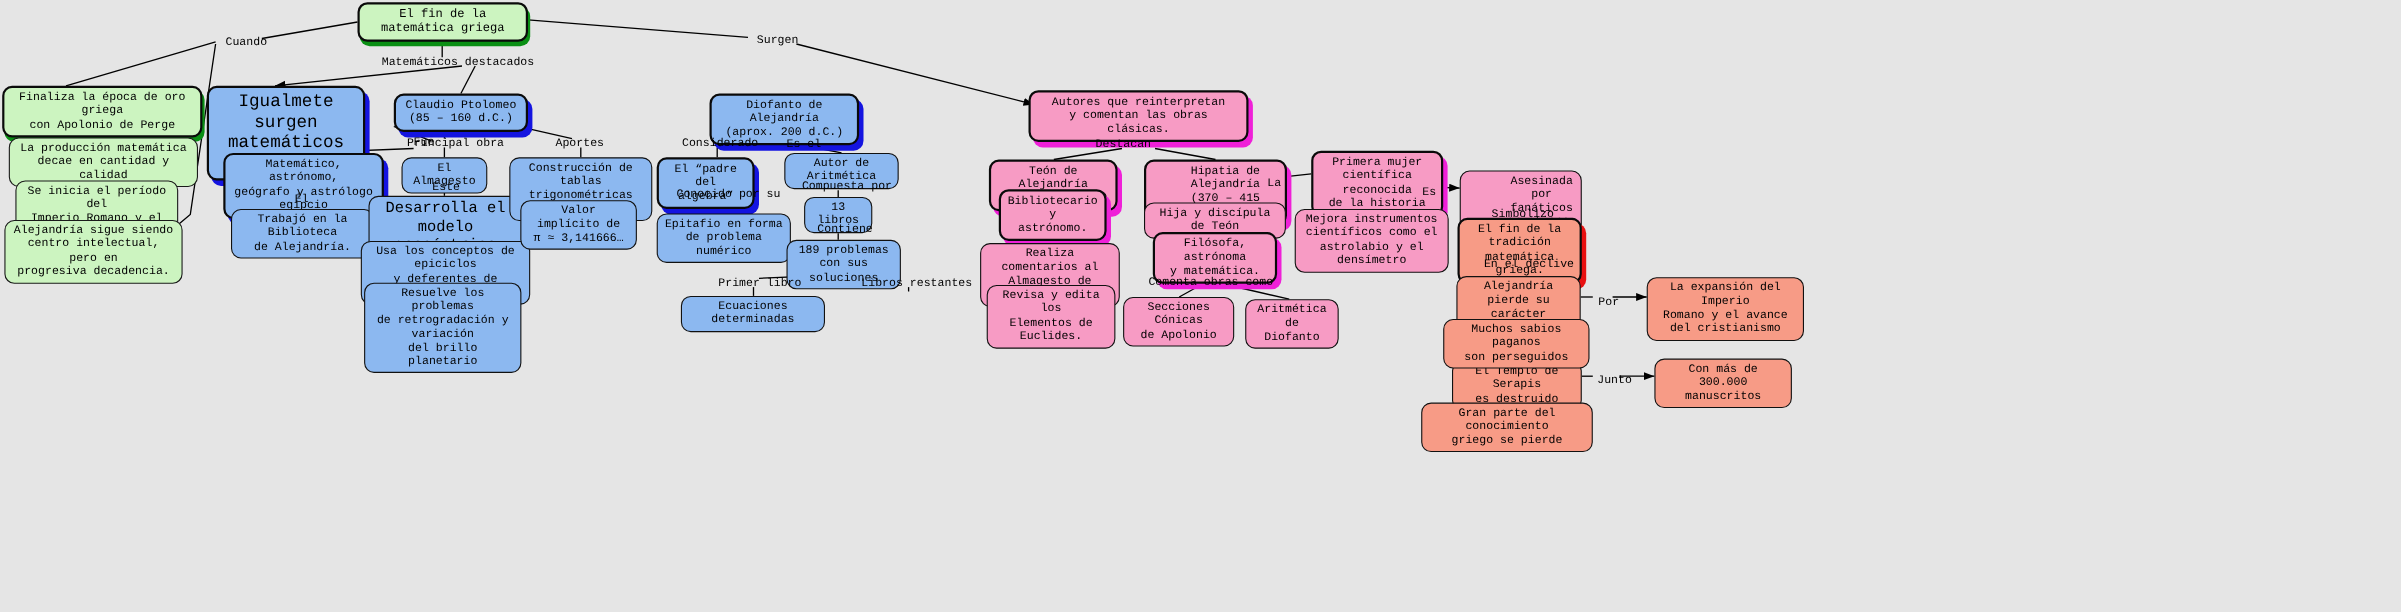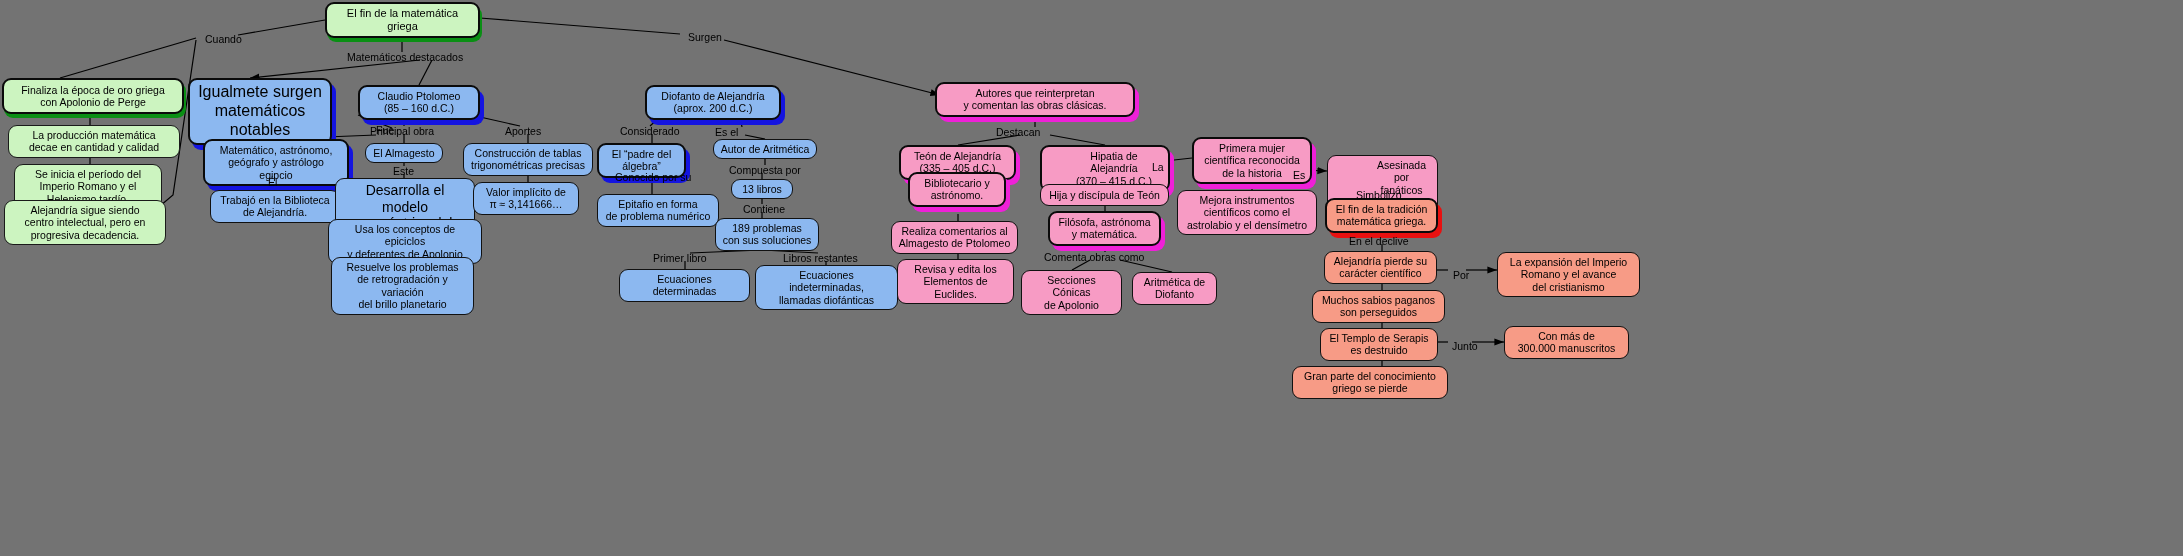--- a/index.html
+++ b/index.html
@@ -1,17 +1,17 @@
 <!DOCTYPE html>
 <html><head>
 <meta charset="utf-8">
 <style>
   html,body{margin:0;padding:0;background:#ffffff;}
-  #canvas{position:relative;width:2183px;height:556px;background:#737373;
-          font-family:Liberation Sans, sans-serif;overflow:hidden;}
+  #canvas{position:relative;width:2183px;height:556px;background:#e5e5e5;
+          font-family:Liberation Mono, monospace;overflow:hidden;}
   svg#edges{position:absolute;left:0;top:0;width:2183px;height:556px;pointer-events:none;}
   .node{position:absolute;box-sizing:border-box;display:flex;align-items:center;
         justify-content:center;text-align:center;border:1px solid #000;
         border-radius:9px;line-height:1.18;color:#000;padding:3px 6px;}
   
   .g{background:#ccf4c0;border-color:#1a1a1a;}
   .g-strong{background:#ccf4c0;border:2px solid #0a0a0a;
             box-shadow:2px 4px 0 0 #0a8f14;}
   
   .b{background:#8cb8f0;border-color:#111;}
@@ -135,21 +135,20 @@
     <div class="node b" style="left: 331px; top: 257px; width: 143px; min-height: 42px; font-size: 10.5px;">Resuelve los problemas<br>de retrogradación y variación<br>del brillo planetario</div>
     <div class="node b" style="left: 463px; top: 143px; width: 130px; min-height: 32px; font-size: 10.5px;">Construcción de tablas<br>trigonométricas precisas</div>
     <div class="node b" style="left: 473px; top: 182px; width: 106px; min-height: 32px; font-size: 10.5px;">Valor implícito de<br>π ≈ 3,141666…</div>
     <div class="node b-strong" style="left: 645px; top: 85px; width: 136px; min-height: 32px; font-size: 10.5px;">Diofanto de Alejandría<br>(aprox. 200 d.C.)</div>
     <div class="node b-strong" style="left: 597px; top: 143px; width: 89px; min-height: 20px; font-size: 10.5px;">El “padre del álgebra”</div>
     <div class="node b" style="left: 713px; top: 139px; width: 104px; min-height: 20px; font-size: 10.5px;">Autor de Aritmética</div>
     <div class="node b" style="left: 597px; top: 194px; width: 122px; min-height: 32px; font-size: 10.5px;">Epitafio en forma<br>de problema numérico</div>
     <div class="node b" style="left: 731px; top: 179px; width: 62px; min-height: 20px; font-size: 10.5px;">13 libros</div>
     <div class="node b" style="left: 715px; top: 218px; width: 104px; min-height: 32px; font-size: 10.5px;">189 problemas<br>con sus soluciones</div>
     <div class="node b" style="left: 619px; top: 269px; width: 131px; min-height: 22px; font-size: 10.5px;">Ecuaciones determinadas</div>
-    <div class="node b" style="left: 755px; top: 265px; width: 143px; min-height: 32px; font-size: 10.5px;">Ecuaciones indeterminadas,<br>llamadas diofánticas</div>
     <div class="node p-strong" style="left: 935px; top: 82px; width: 200px; min-height: 32px; font-size: 10.5px;">Autores que reinterpretan<br>y comentan las obras clásicas.</div>
     <div class="node p-strong" style="left: 899px; top: 145px; width: 117px; min-height: 32px; font-size: 10.5px;">Teón de Alejandría<br>(335 – 405 d.C.)</div>
     <div class="node p-strong" style="left: 908px; top: 172px; width: 98px; min-height: 30px; font-size: 10.5px;">Bibliotecario y<br>astrónomo.</div>
     <div class="node p" style="left: 891px; top: 221px; width: 127px; min-height: 32px; font-size: 10.5px;">Realiza comentarios al<br>Almagesto de Ptolomeo</div>
     <div class="node p" style="left: 897px; top: 259px; width: 117px; min-height: 32px; font-size: 10.5px;">Revisa y edita los<br>Elementos de Euclides.</div>
     <div class="node p-strong" style="left: 1040px; top: 145px; width: 130px; min-height: 32px; font-size: 10.5px; padding-left: 24px;">Hipatia de Alejandría<br>(370 – 415 d.C.)</div>
     <div class="node p" style="left: 1040px; top: 184px; width: 129px; min-height: 22px; font-size: 10.5px;">Hija y discípula de Teón</div>
     <div class="node p-strong" style="left: 1048px; top: 211px; width: 113px; min-height: 32px; font-size: 10.5px;">Filósofa, astrónoma<br>y matemática.</div>
     <div class="node p" style="left: 1021px; top: 270px; width: 101px; min-height: 32px; font-size: 10.5px;">Secciones Cónicas<br>de Apolonio</div>
     <div class="node p" style="left: 1132px; top: 272px; width: 85px; min-height: 32px; font-size: 10.5px;">Aritmética de<br>Diofanto</div>

